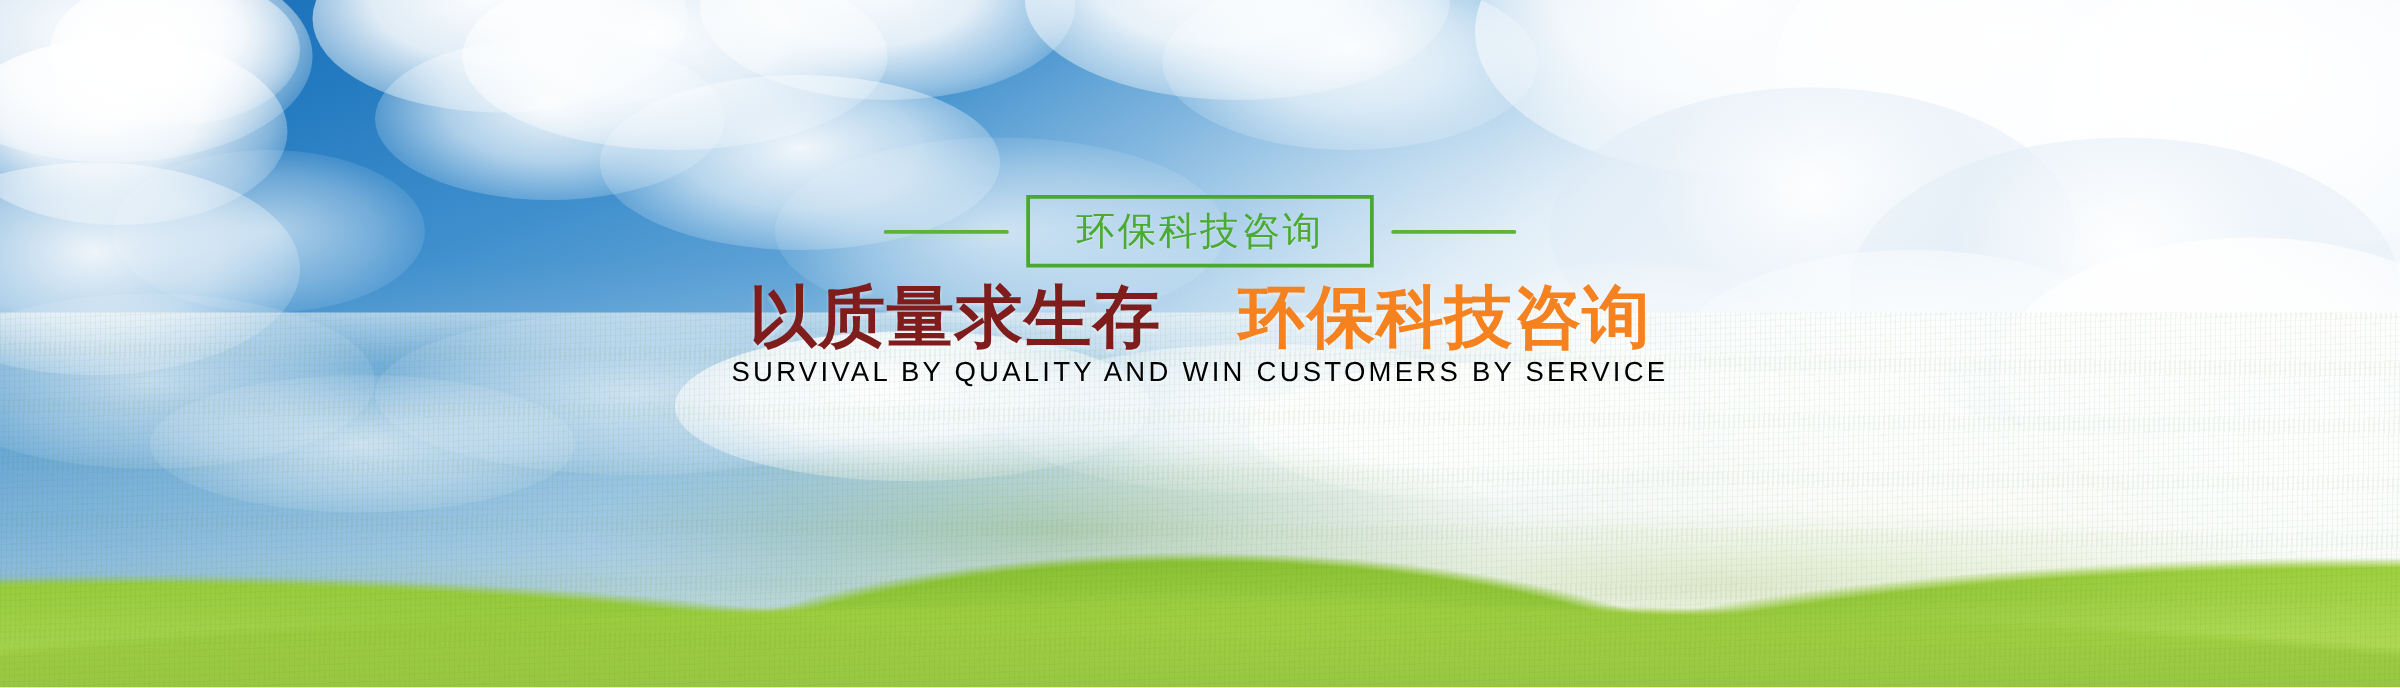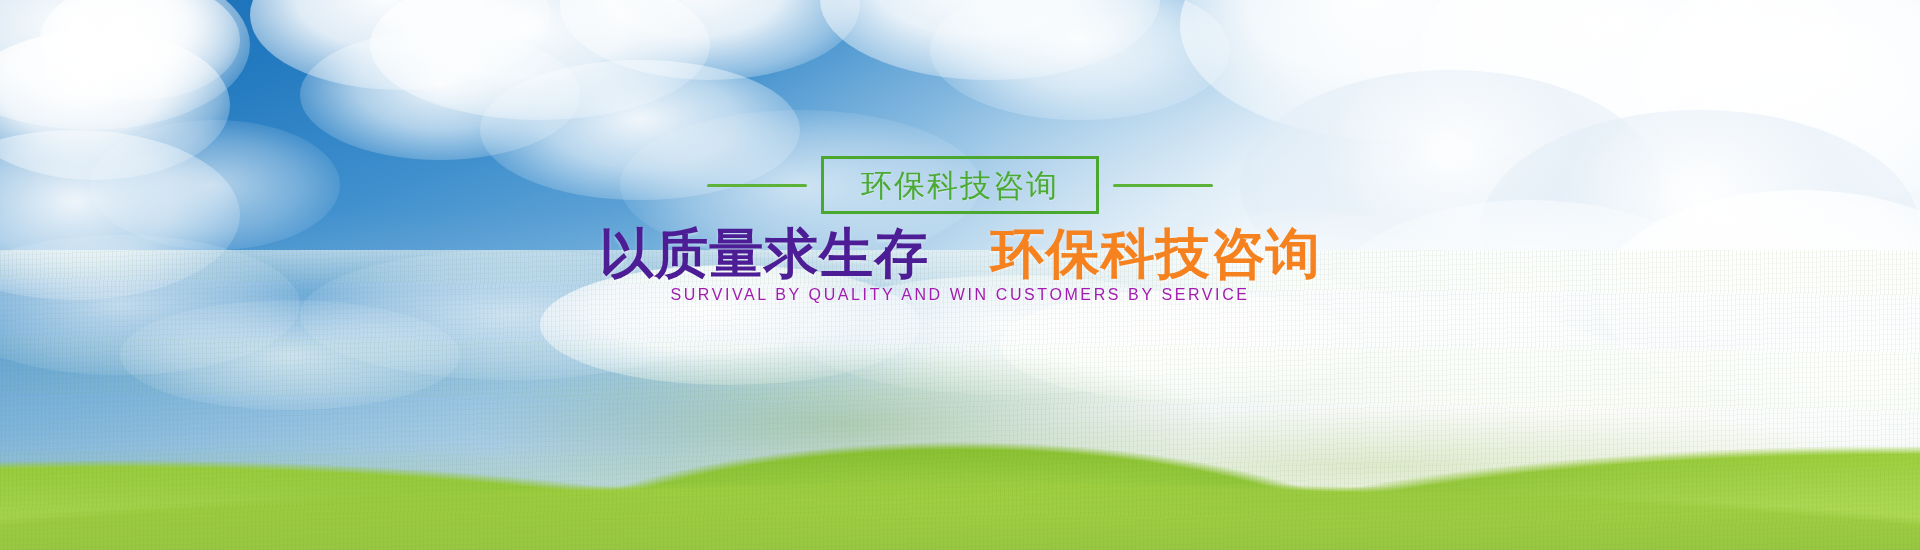--- a/index.html
+++ b/index.html
@@ -125,29 +125,29 @@
   }
 
   .headline {
     position:absolute; left:0; right:0; top:226px;
     font-size:54px; line-height:1.04;
     font-weight:bold;
     letter-spacing:1px;
     font-family:"DejaVu Sans", sans-serif;
     white-space:nowrap;
   }
-  .hl-a { color:#4c1d95; text-shadow:0 2px 3px rgba(255,255,255,0.38); }
+  .hl-a { color:#7f1d1d; text-shadow:0 2px 3px rgba(255,255,255,0.38); }
   .hl-gap { display:inline-block; width:22px; }
   .hl-b { color:#f5821f; text-shadow:0 2px 3px rgba(255,255,255,0.38); }
 
   .subtitle {
     position:absolute; left:0; right:0; top:287px;
-    font-size:16px; line-height:1;
+    font-size:22px; line-height:1;
     letter-spacing:2.6px;
-    color:#a21caf;
+    color:#000000;
     font-weight:400;
     font-family:"Liberation Sans", sans-serif;
     white-space:nowrap;
     text-shadow:0 1px 1px rgba(255,255,255,0.42);
   }
 </style>
 </head>
 <body>
 
 <div id="banner">

